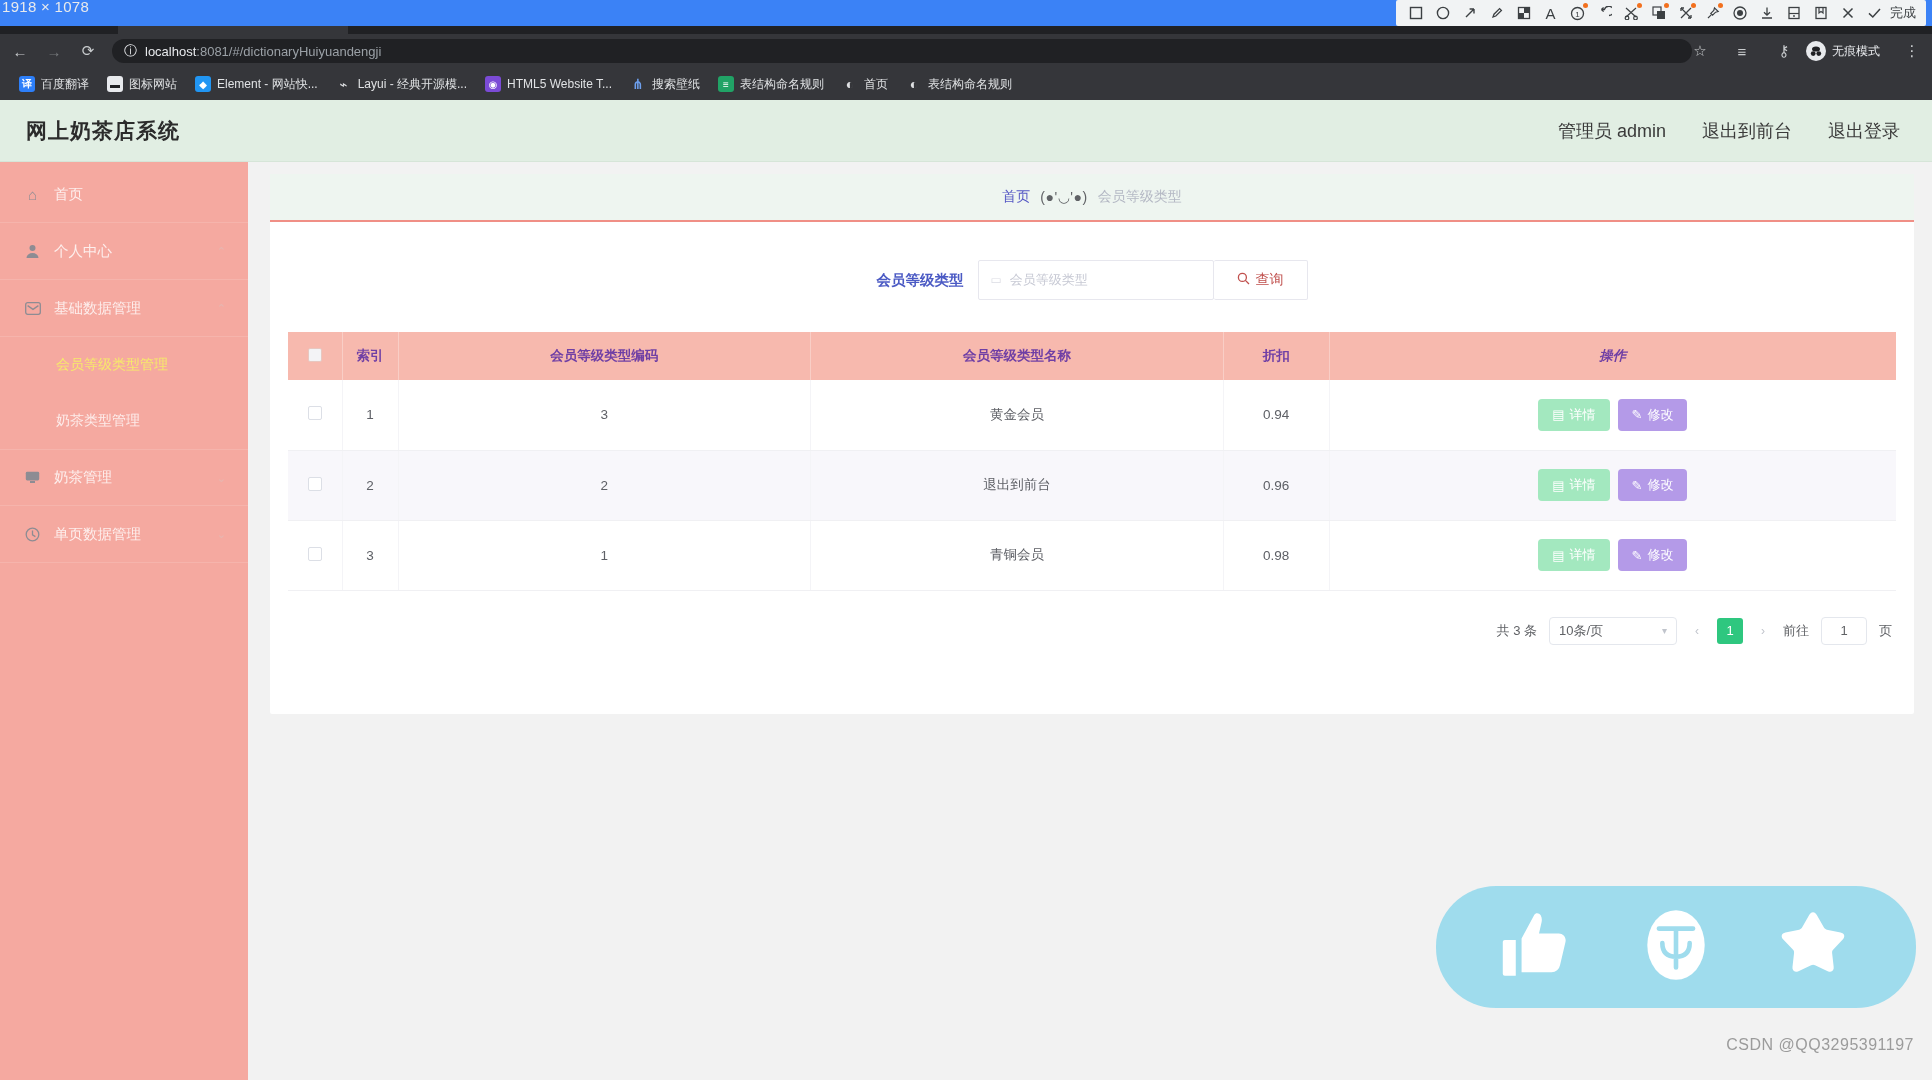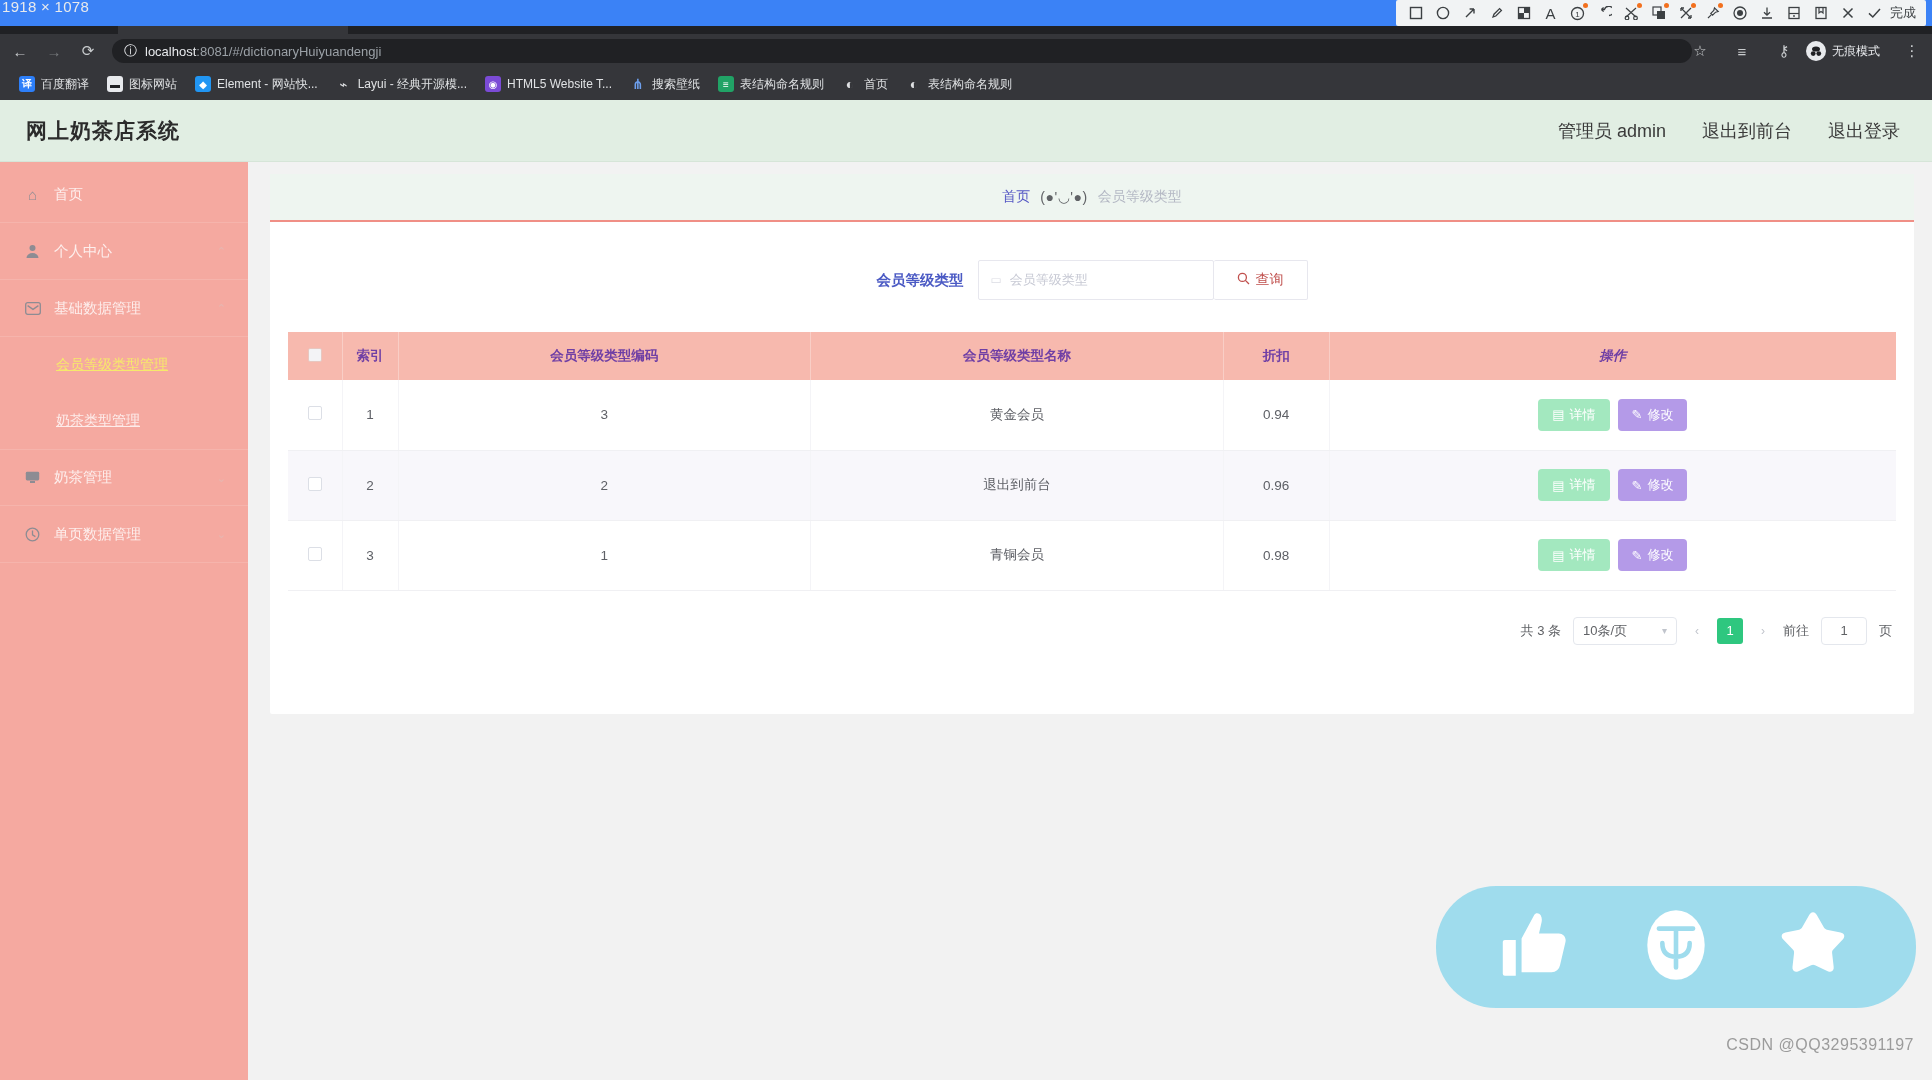--- a/index.html
+++ b/index.html
@@ -147,21 +147,21 @@
     width: 17px; height: 17px; flex: 0 0 17px;
     display: flex; align-items: center; justify-content: center;
     color: #8d8c93; font-size: 15px;
   }
   .side-arrow {
     position: absolute; right: 22px; top: 50%; transform: translateY(-50%);
     color: #e6b7b1; font-size: 11px;
   }
   .side-sub {
     height: 56px; display: flex; align-items: center;
-    padding-left: 56px; font-size: 14px; color: #fdecea; text-decoration: underline;
+    padding-left: 56px; font-size: 14px; color: #fdecea;
   }
   .side-sub.selected { color: #f6e96b; }
 
   
   .main {
     flex: 1; background: #f2f2f2; padding: 12px 18px 0 22px;
     position: relative;
   }
   .panel {
     background: #fff; border-radius: 2px;
@@ -225,21 +225,21 @@
   }
   .mini-btn.detail { background: #a3e8bf; color:#ffffff; }
   .mini-btn.edit   { background: #b49ae8; color:#ffffff; }
 
   
   .pager {
     display: flex; align-items: center; justify-content: flex-end;
     gap: 12px; padding: 22px 22px 4px 0; font-size: 13px; color: #606266;
   }
   .pager-select {
-    width: 104px; height: 28px; border: 1px solid #e4e7ed; border-radius: 4px;
+    width: 128px; height: 28px; border: 1px solid #e4e7ed; border-radius: 4px;
     display: flex; align-items: center; justify-content: space-between;
     padding: 0 9px; font-size: 13px; color: #606266; background:#fff;
   }
   .pg-arrow { color: #c0c4cc; font-size: 12px; padding: 0 6px; }
   .pg-num {
     width: 26px; height: 26px; border-radius: 3px; background: #2ec77f;
     color: #fff; display: flex; align-items: center; justify-content: center;
     font-size: 13px;
   }
   .goto-box {

